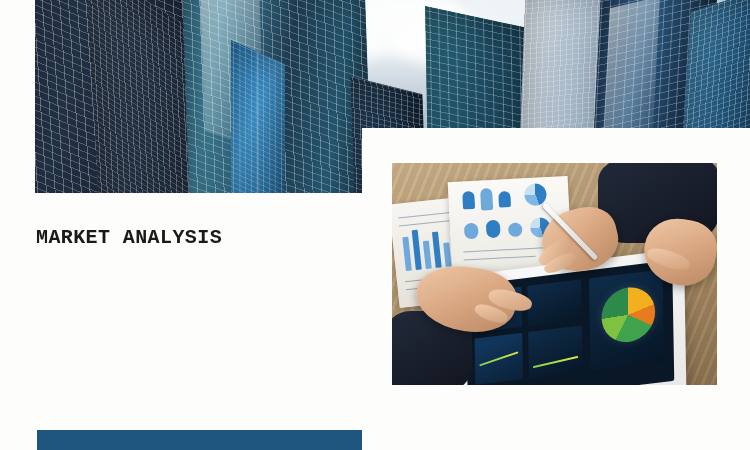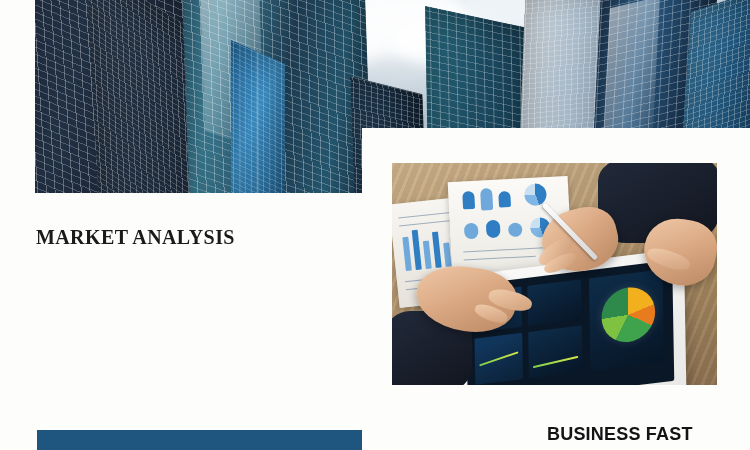--- a/index.html
+++ b/index.html
@@ -271,21 +271,21 @@
 
   
   .headline {
     position: absolute;
     left: 36px;
     top: 226px;
     font-size: 20px;
     font-weight: bold;
     letter-spacing: 0.4px;
     color: #1a1a1a;
-    font-family: Liberation Serif, serif;
+    font-family: Liberation Mono, monospace;
   }
   .body-copy {
     position: absolute;
     left: 36px;
     top: 268px;
     width: 312px;
     font-size: 13.2px;
     line-height: 21.6px;
     color: #3d3d3d;
     font-family: "Liberation Sans", sans-serif;
@@ -418,15 +418,14 @@
       <div class="finger" style="left:72px;top:18px;width:44px;height:18px;transform:rotate(6deg);"></div>
       <div class="finger" style="left:60px;top:36px;width:34px;height:14px;transform:rotate(12deg);"></div>
     </div>
   </div>
 
   <div class="headline">MARKET ANALYSIS</div>
 
 
   <div class="accent-bar"></div>
 
-  <div class="business-fast">BUSINESS FAST</div>
 
 </div>
 
 </body></html>

